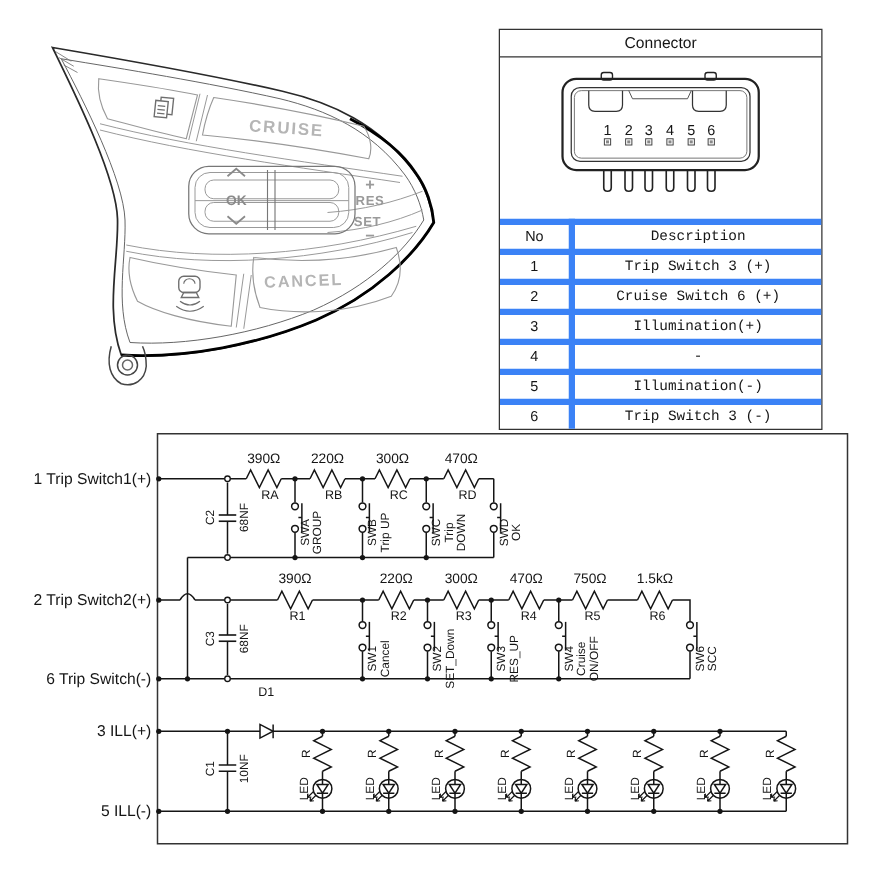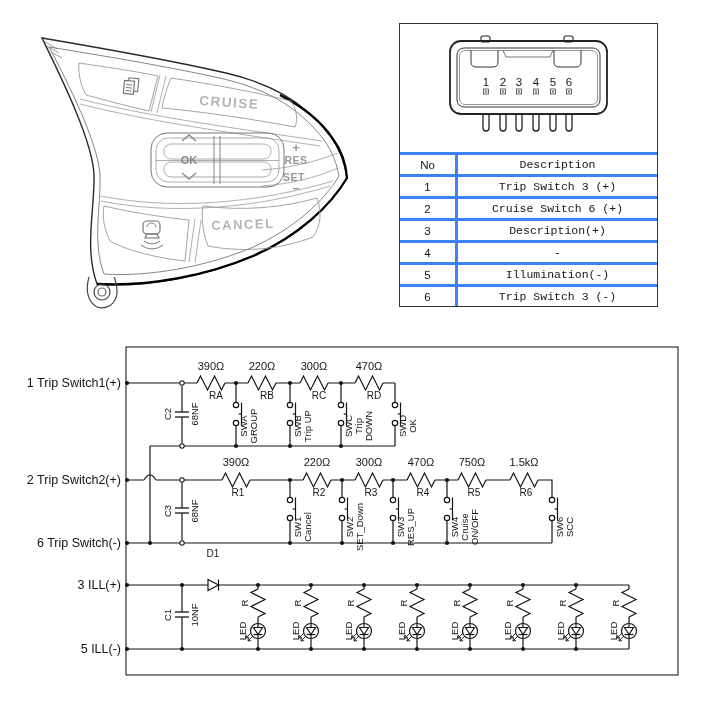--- a/index.html
+++ b/index.html
@@ -5,21 +5,21 @@
   html,body{margin:0;padding:0;background:#fff;}
   #page{position:relative;width:701px;height:703px;background:#fff;overflow:hidden;
         font-family:"Liberation Sans",sans-serif;color:#151515;}
   
   #wheel{position:absolute;left:20px;top:15px;width:370px;height:305px;}
   
   .connector-panel{position:absolute;left:399px;top:23px;width:257px;border:1.5px solid #333;background:#fff;}
   .panel-header{height:21px;line-height:21px;text-align:center;font-size:12.5px;border-bottom:1.2px solid #333;}
   .conn-draw{height:124px;}
   .pin-table{width:100%;border-collapse:collapse;table-layout:fixed;}
-  .pin-table td{border:3px solid #3b82f6;height:19px;text-align:center;font-size:11.5px;padding:0;}
+  .pin-table td{border:5px solid #3b82f6;height:19px;text-align:center;font-size:11.5px;padding:0;}
   .pin-table td.c-no{width:55px;}
   .pin-table tr td{border-left:none;}
   .pin-table tr td:last-child{border-right:none;font-family:Liberation Mono, monospace;}
   .pin-table tr:last-child td{border-bottom:none;}
   
   #circuit{position:absolute;left:0;top:330px;width:701px;height:373px;}
   .ckt text{fill:#151515;font-family:"Liberation Sans",sans-serif;} .t11{font-size:11px;} .t10{font-size:10px;} .t9{font-size:9.5px;}
   .wtxt{font-family:"Liberation Sans",sans-serif;font-weight:bold;}
 </style>
 </head>
@@ -91,20 +91,21 @@
     <text transform="translate(243,229) rotate(-2)" text-anchor="middle" class="wtxt" font-size="13" letter-spacing="1.5" fill="#b5b5b5">CANCEL</text>
 
     <g fill="none" stroke="#444" stroke-width="1.2">
       <path d="M89,277 C85,291 88,302 97,307 C107,310 116,304 117,293 C117,287 116,281 114,277"></path>
       <circle cx="102" cy="292" r="8"></circle>
       <circle cx="102" cy="292" r="4" stroke="#666"></circle>
     </g>
   </svg>
 
   <div class="connector-panel">
+    <div class="panel-header">Connector</div>
     <svg class="conn-draw" width="257" height="124" viewBox="0 0 257 124">
       <g fill="none" stroke="#222" stroke-width="1.8">
         <rect x="81" y="12" width="9" height="6" rx="2" stroke-width="1.1"></rect>
         <rect x="164" y="12" width="9" height="6" rx="2" stroke-width="1.1"></rect>
         <rect x="50" y="17" width="157" height="73" rx="11"></rect>
         <rect x="57" y="24" width="143" height="59" rx="7" stroke-width="1" stroke="#333"></rect>
         <rect x="59.5" y="26.5" width="138" height="54" rx="5.5" stroke-width="0.8" stroke="#777"></rect>
         <path d="M103,26.5 L106,33 L150,33 L153,26.5" stroke-width="0.8" stroke="#555"></path>
         <path d="M71,26.5 L71,38 Q71,43 76,43 L93,43 Q98,43 98,38 L98,26.5" stroke-width="1" stroke="#333"></path>
         <path d="M154,26.5 L154,38 Q154,43 159,43 L176,43 Q181,43 181,38 L181,26.5" stroke-width="1" stroke="#333"></path>
@@ -150,21 +151,21 @@
       <tr>
         <td class="c-no">1</td>
         <td>Trip Switch 3 (+)</td>
       </tr>
       <tr>
         <td class="c-no">2</td>
         <td>Cruise Switch 6 (+)</td>
       </tr>
       <tr>
         <td class="c-no">3</td>
-        <td>Description(+)</td>
+        <td>Illumination(+)</td>
       </tr>
       <tr>
         <td class="c-no">4</td>
         <td>-</td>
       </tr>
       <tr>
         <td class="c-no">5</td>
         <td>Illumination(-)</td>
       </tr>
       <tr>

